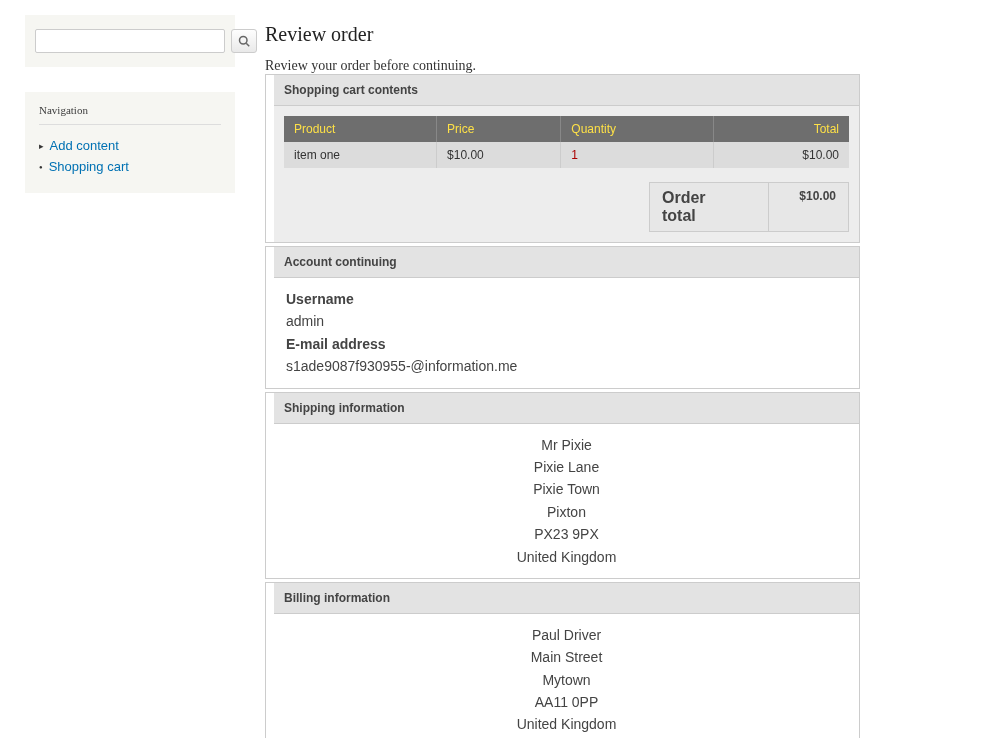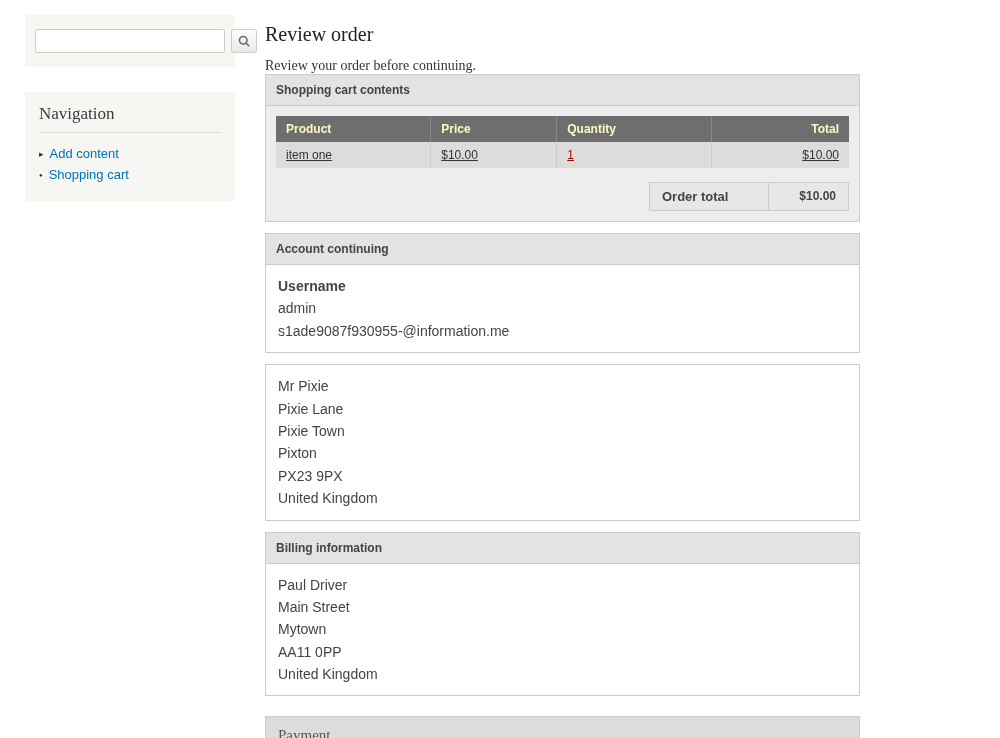--- a/index.html
+++ b/index.html
@@ -50,21 +50,21 @@
     justify-content: center;
     cursor: pointer;
   }
   .nav-block {
     background: #f6f6f2;
     margin-top: 25px;
     padding: 12px 14px 16px;
   }
   .nav-title {
     font-family: Georgia, serif;
-    font-size: 17px;
+    font-size: 11px;
     color: #3b3b3b;
     margin: 0 0 10px;
     font-weight: normal;
     border-bottom: 1px solid #ddd;
     padding-bottom: 8px;
   }
   .nav-list {
     list-style: none;
     margin: 0;
     padding: 0;
@@ -96,21 +96,22 @@
     color: #222;
     margin: 8px 0 12px;
   }
   .subtitle {
     font-family: Georgia, serif;
     font-size: 14px;
     color: #333;
   }
   .section {
     border: 1px solid #ccc;
-    margin-bottom: 12px;
+    margin-bottom: 4px;
+    padding-left: 8px;
   }
   .section + .section { margin-top: -1px; }
   .section-header {
     background: #e3e3e3;
     color: #444;
     font-weight: bold;
     font-size: 12px;
     padding: 8px 10px;
     border-bottom: 1px solid #ccc;
   }
@@ -126,47 +127,46 @@
     background: #ededed;
     padding: 10px;
   }
   table.cart {
     width: 100%;
     border-collapse: collapse;
     font-size: 12px;
   }
   table.cart thead th {
     background: #6e6e6e;
-    color: #fef9c3;
+    color: #fde047;
     text-align: left;
     padding: 6px 10px;
-    font-weight: bold;
+    font-weight: normal;
     border-right: 1px solid #888;
   }
   table.cart thead th:last-child { text-align: right; border-right: none; }
   table.cart tbody td {
     background: #dcdcdc;
     padding: 6px 10px;
     border-right: 1px solid #ccc;
-    text-decoration: underline;
   }
   table.cart tbody td:last-child { text-align: right; border-right: none; }
   .qty-cell { color: #a00; }
   .order-total-row {
     display: flex;
     justify-content: flex-end;
     gap: 0;
     margin-top: 14px;
   }
   .order-total-label {
     background: #e7e7e7;
     border: 1px solid #ccc;
     padding: 6px 30px 6px 12px;
     font-weight: bold;
-    font-size: 13px;
+    font-size: 16px;
     color: #444;
     width: 120px;
   }
   .order-total-value {
     background: #e7e7e7;
     border: 1px solid #ccc;
     border-left: none;
     padding: 6px 12px;
     font-weight: bold;
     font-size: 12px;
@@ -179,21 +179,21 @@
     border: 1px solid #ccc;
     margin-top: 20px;
   }
   .payment-header {
     background: #dcdcdc;
     font-family: Georgia, serif;
     color: #555;
     font-size: 15px;
     padding: 10px 12px;
   }
-  .addr-line { display: block; }
+  .addr-line { display: block; text-align: center; }
 </style>
 </head>
 <body>
 
 <div class="page">
 
   <aside class="sidebar">
     <div class="search-block">
       <input class="search-input" type="text" style="">
       <button class="search-btn">
@@ -248,25 +248,27 @@
           <div class="order-total-value">$10.00</div>
         </div>
       </div>
     </div>
 
     <div class="section">
       <div class="section-header">Account continuing</div>
       <div class="section-body">
         <div class="field-label">Username</div>
         <div>admin</div>
+        <div class="field-label">E-mail address</div>
         <div>s1ade9087f930955-@information.me</div>
       </div>
     </div>
 
     <div class="section">
+      <div class="section-header">Shipping information</div>
       <div class="section-body">
         <span class="addr-line">Mr Pixie</span>
         <span class="addr-line">Pixie Lane</span>
         <span class="addr-line">Pixie Town</span>
         <span class="addr-line">Pixton</span>
         <span class="addr-line">PX23 9PX</span>
         <span class="addr-line">United Kingdom</span>
       </div>
     </div>
 

